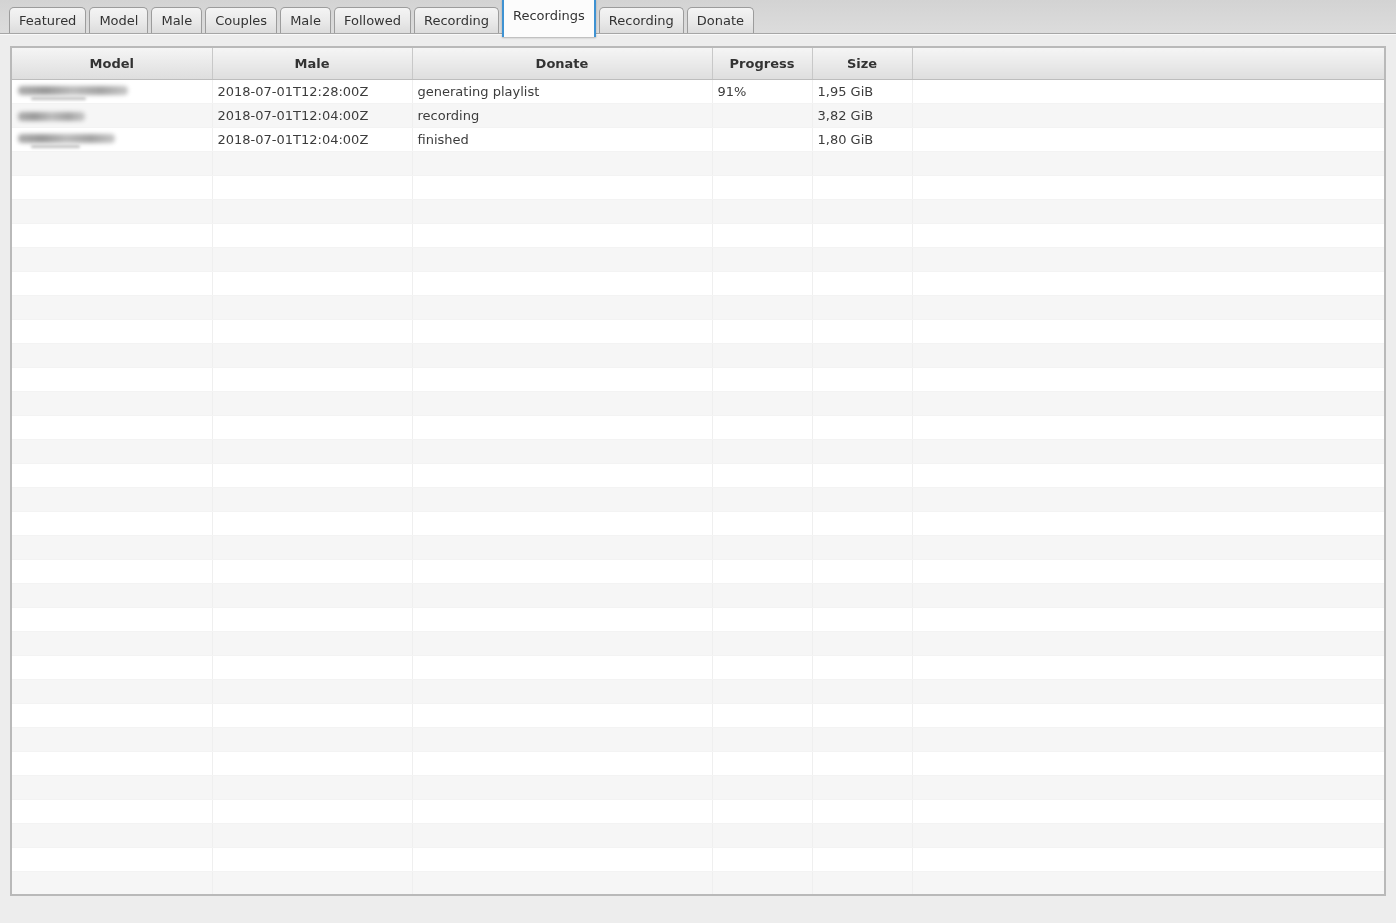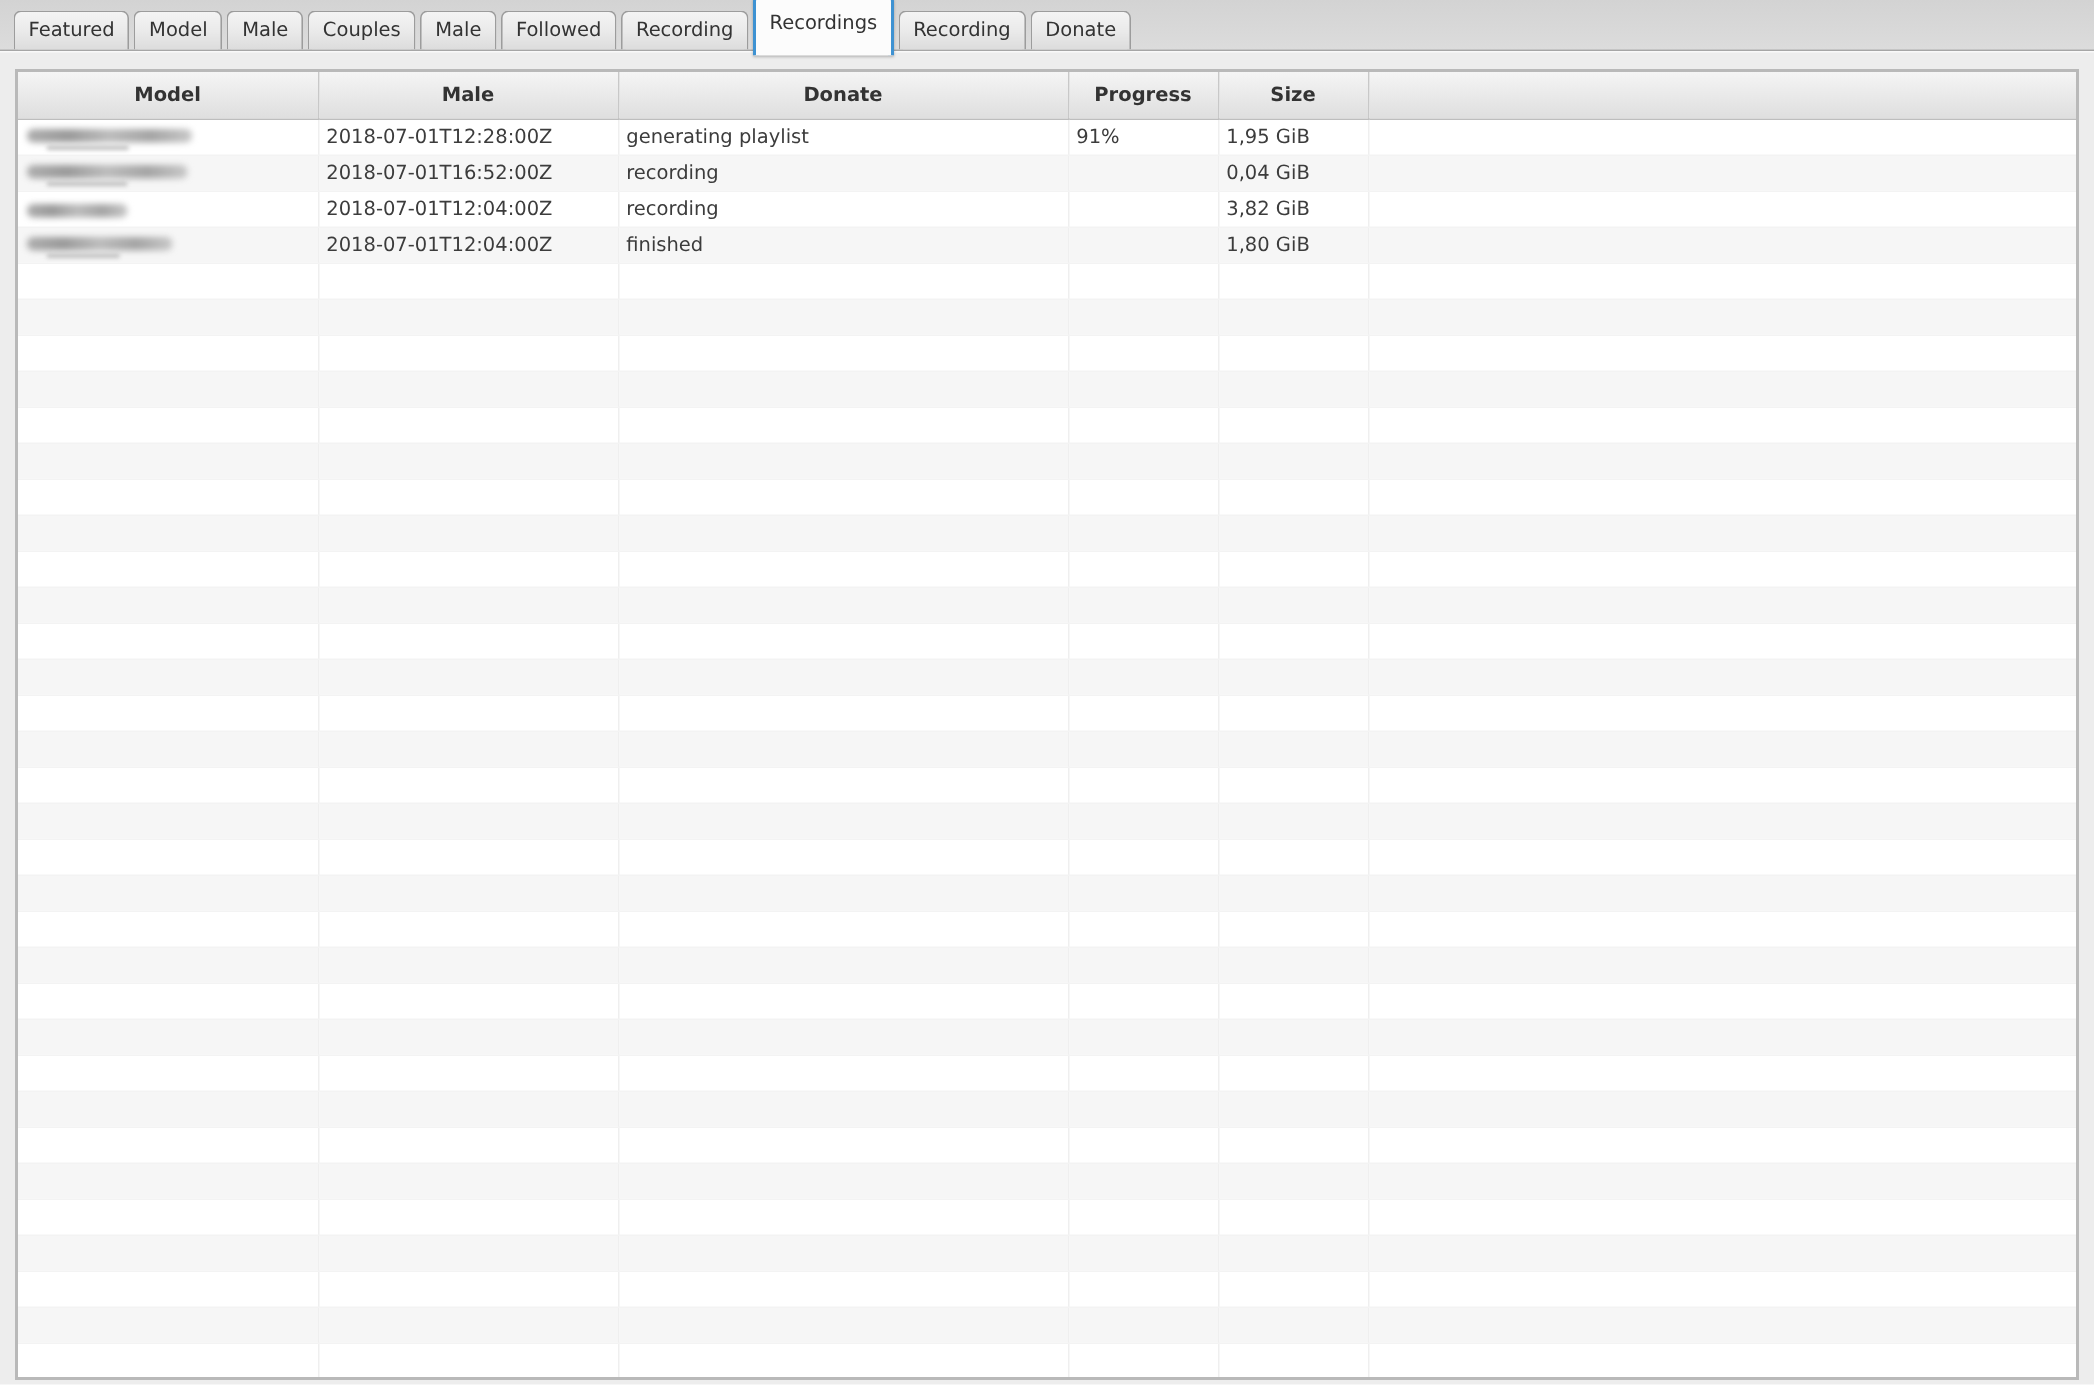--- a/index.html
+++ b/index.html
@@ -146,31 +146,20 @@
               <div class="blur-sub" style="width: 55px;"></div>
             </td>
             <td>2018-07-01T12:28:00Z</td>
             <td>generating playlist</td>
             <td>91%</td>
             <td>1,95 GiB</td>
             <td></td>
           </tr>
           <tr>
             <td>
-              <div class="blur-name" style="width: 107px;"></div>
-              <div class="blur-sub" style="width: 54px;"></div>
-            </td>
-            <td>2018-07-01T16:52:00Z</td>
-            <td>recording</td>
-            <td></td>
-            <td>0,04 GiB</td>
-            <td></td>
-          </tr>
-          <tr>
-            <td>
               <div class="blur-name" style="width: 67px;"></div>
             </td>
             <td>2018-07-01T12:04:00Z</td>
             <td>recording</td>
             <td></td>
             <td>3,82 GiB</td>
             <td></td>
           </tr>
           <tr>
             <td>

